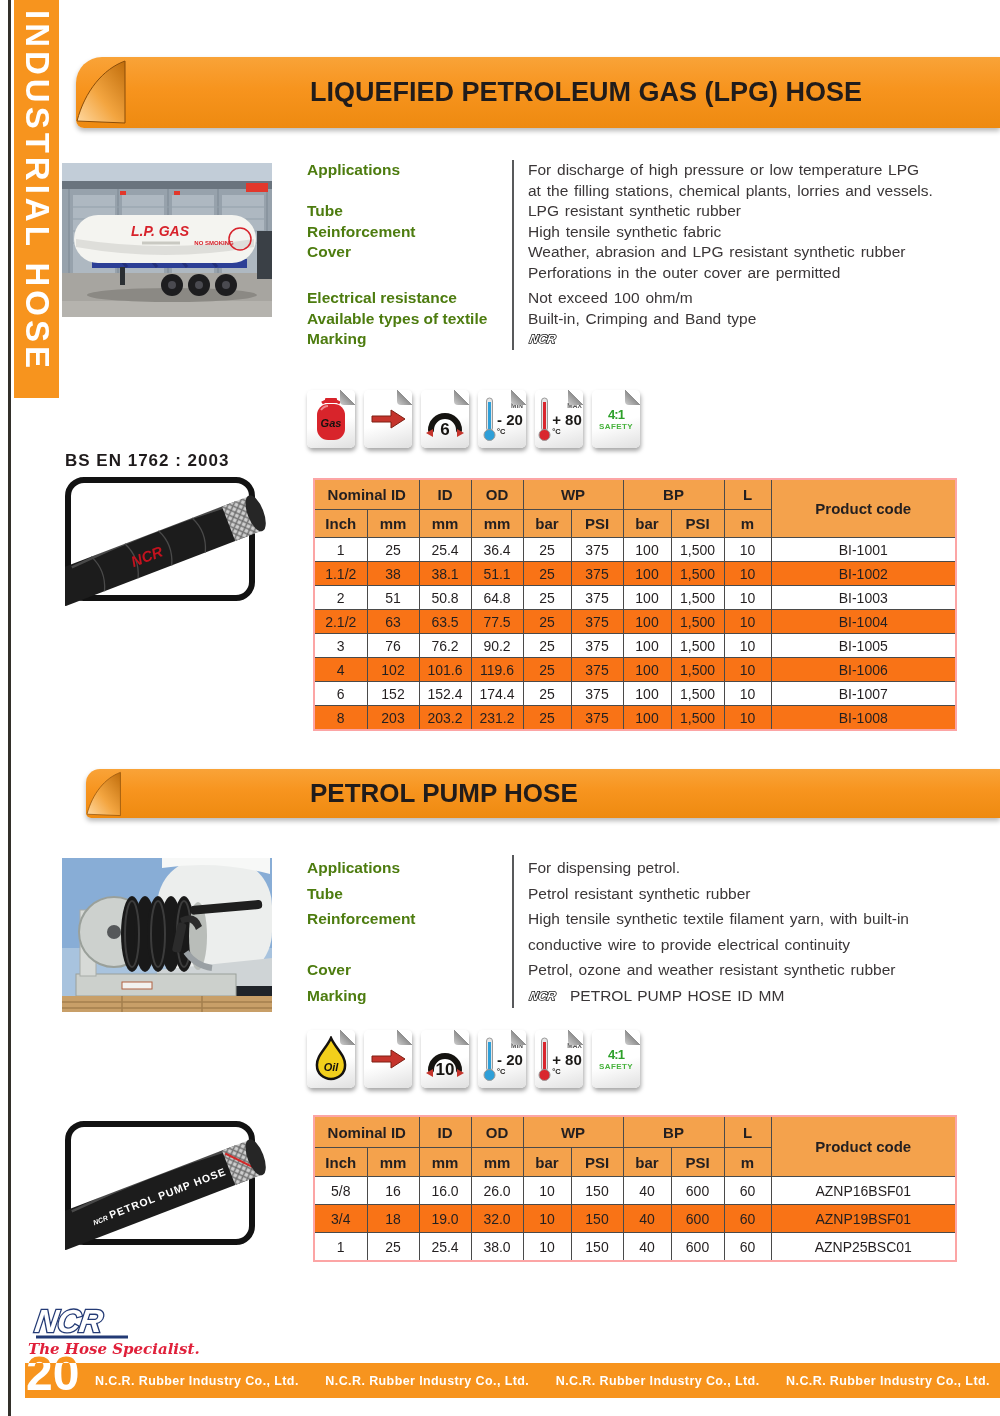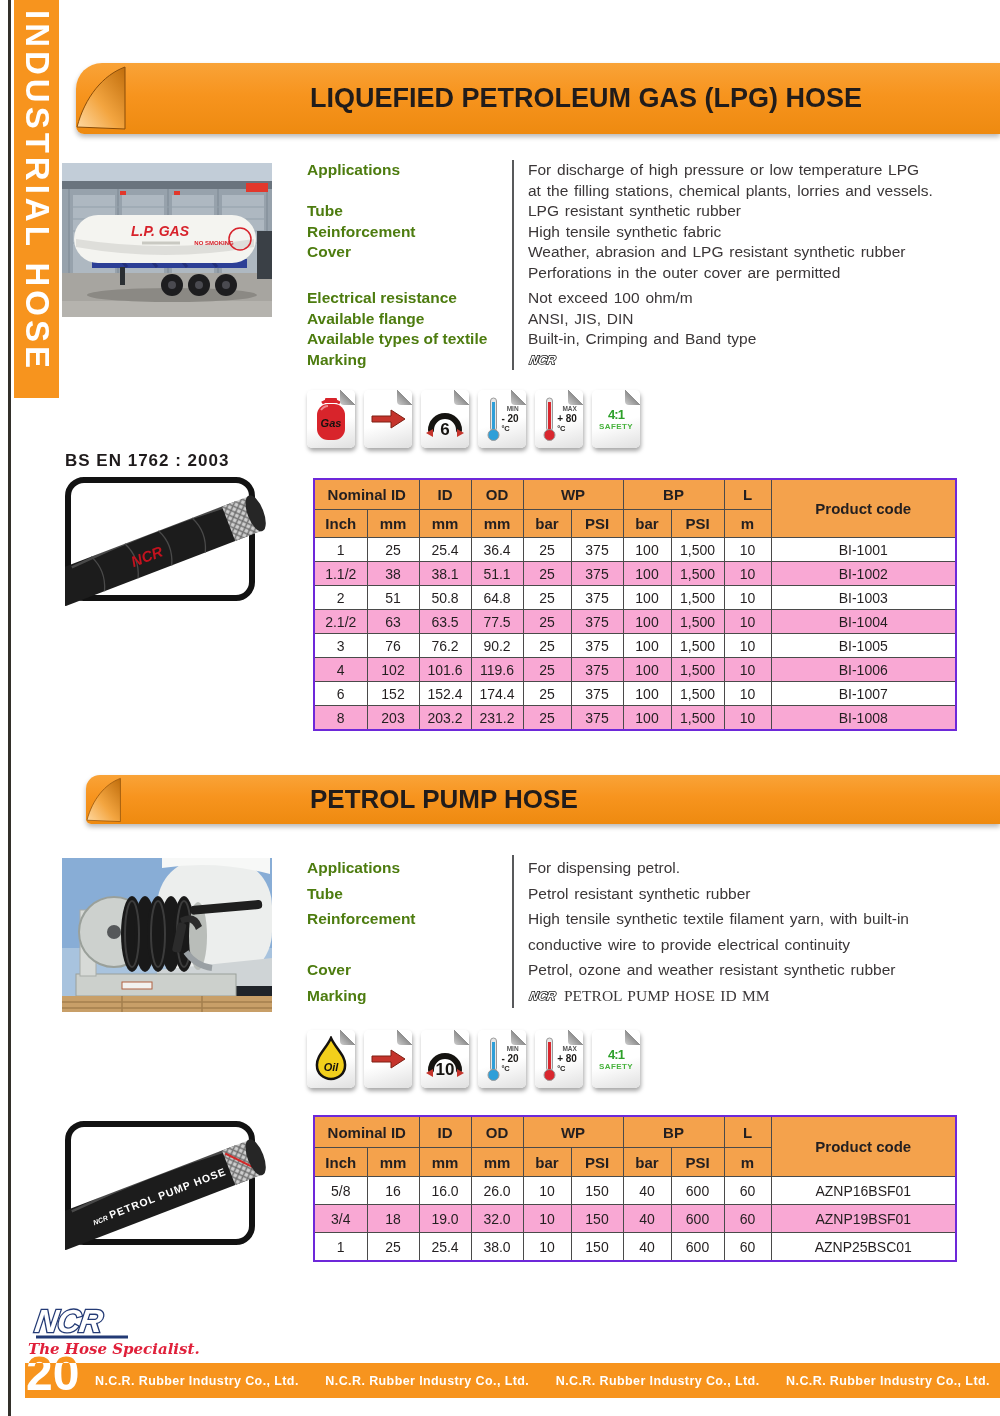--- a/index.html
+++ b/index.html
@@ -8,70 +8,70 @@
 
   
   .edge-line{position:absolute;left:8px;top:0;width:3px;height:1416px;background:#33302a;}
   .sidebar{position:absolute;left:14px;top:0;width:45px;height:398px;background:#F7941E;
            display:flex;justify-content:center;}
   .sidebar-text{writing-mode:vertical-rl;color:#fff;font-weight:bold;font-size:33px;
                 letter-spacing:4px;padding-top:10px;white-space:nowrap;}
 
   
   .banner{position:absolute;background:linear-gradient(#f9a338,#f7941e 45%,#ee8a10);
-          box-shadow:0 3px 5px rgba(0,0,0,.28);display:flex;align-items:center;color:#211c1b;margin-top:6px;}
+          box-shadow:0 3px 5px rgba(0,0,0,.28);display:flex;align-items:center;color:#211c1b;}
   .banner1{left:76px;top:57px;width:924px;height:71px;border-radius:26px 0 0 8px;
            font-size:27px;font-weight:bold;padding-left:234px;box-sizing:border-box;}
   .banner2{left:86px;top:769px;width:914px;height:49px;border-radius:14px 0 0 5px;
            font-size:26px;font-weight:bold;padding-left:224px;box-sizing:border-box;}
   .fold{position:absolute;left:-3px;top:2px;}
 
   
   .spec-table{position:absolute;display:table;border-collapse:collapse;width:660px;}
   .spec-row{display:table-row;}
   .spec-label{display:table-cell;width:205px;font-weight:bold;color:#4d7c0f;vertical-align:top;}
   .spec-value{display:table-cell;border-left:2px solid #58595b;padding-left:14px;color:#3a3637;word-spacing:1.5px;}
   .s1{left:307px;top:160px;font-size:15.5px;line-height:20.5px;}
   .s2{left:307px;top:855px;font-size:15.5px;line-height:25.5px;}
   .gap .spec-label,.gap .spec-value{padding-top:5px;}
-  .mark-text{font-family:Liberation Serif, serif;}
+  .mark-text{margin-left:6px;}
 
   
   .icon-row{position:absolute;display:flex;gap:9px;}
   .icons1{left:307px;top:390px;}
   .icons2{left:307px;top:1030px;}
   .tile{position:relative;width:48px;height:58px;border-radius:5px;
         background:linear-gradient(165deg,#ffffff 55%,#e0e0e0);
         box-shadow:1px 3px 4px rgba(0,0,0,.35);
         display:flex;align-items:center;justify-content:center;overflow:visible;}
   .tile::after{content:"";position:absolute;top:0;right:0;width:15px;height:15px;
         background:linear-gradient(to bottom left,#ffffff 0 48%,#8f8f8f 50%,#cfcfcf 100%);
         border-radius:0 5px 0 4px;}
   .therm{display:flex;align-items:center;gap:1px;padding-left:2px;}
   .tcol{display:flex;flex-direction:column;align-items:flex-start;line-height:1;}
   .ttag{font-size:6.5px;font-weight:bold;color:#555;align-self:flex-end;margin-bottom:2px;}
-  .tval{font-size:10px;font-weight:bold;color:#1c1a18;white-space:nowrap;}
+  .tval{font-size:15px;font-weight:bold;color:#1c1a18;white-space:nowrap;}
   .tunit{font-size:7.5px;font-weight:bold;color:#1c1a18;margin-top:1px;}
   .sfty{display:flex;flex-direction:column;align-items:center;line-height:1;}
   .sval{font-size:13px;font-weight:900;color:#2da02a;letter-spacing:-1px;}
   .slab{font-size:8px;font-weight:900;color:#46b33c;letter-spacing:.4px;margin-top:2px;}
 
   
   .standard{position:absolute;left:65px;top:451px;font-size:17px;font-weight:bold;color:#1f1b1c;letter-spacing:1px;}
   .hosefig{position:absolute;width:210px;height:132px;}
   .fig1{left:65px;top:474px;}
   .fig2{left:65px;top:1118px;}
 
   
   .dtable{position:absolute;border-collapse:collapse;table-layout:fixed;width:642px;
-          border:2px solid #6d28d9;}
+          border:2px solid #fca5a5;}
   .dtable th,.dtable td{border:1px solid #4a4a4a;text-align:center;vertical-align:middle;padding:0;}
   .dtable thead th{background:#F4A24C;font-weight:bold;font-size:15px;color:#231f20;}
   .dtable tbody td{font-size:14px;background:#fff;color:#231f20;}
-  .dtable tr.alt td{background:#f9a8d4;margin-left:37px;}
+  .dtable tr.alt td{background:#f97316;margin-left:37px;}
   .t-lpg{left:313px;top:478px;}
   .t-lpg thead tr.h1 th{height:29px;} .t-lpg thead tr.h2 th{height:27px;} .t-lpg tbody td{height:23px;}
   .t-petrol{left:313px;top:1115px;}
   .t-petrol thead tr.h1 th{height:30px;} .t-petrol thead tr.h2 th{height:28px;} .t-petrol tbody td{height:27px;}
 
   
   .photo{position:absolute;width:210px;height:154px;}
   .photo1{left:62px;top:163px;}
   .photo2{left:62px;top:858px;}
 
@@ -190,26 +190,20 @@
         <div class="spec-label">Cover</div>
         <div class="spec-value">
           <div>Weather, abrasion and LPG resistant synthetic rubber</div>
           <div>Perforations in the outer cover are permitted</div>
         </div>
       </div>
       <div class="spec-row gap">
         <div class="spec-label">Electrical resistance</div>
         <div class="spec-value">
           <div>Not exceed 100 ohm/m</div>
-        </div>
-      </div>
-      <div class="spec-row">
-        <div class="spec-label">Available flange</div>
-        <div class="spec-value">
-          <div>ANSI, JIS, DIN</div>
         </div>
       </div>
       <div class="spec-row">
         <div class="spec-label">Available types of textile</div>
         <div class="spec-value">
           <div>Built-in, Crimping and Band type</div>
         </div>
       </div>
       <div class="spec-row">
         <div class="spec-label">Marking</div>

